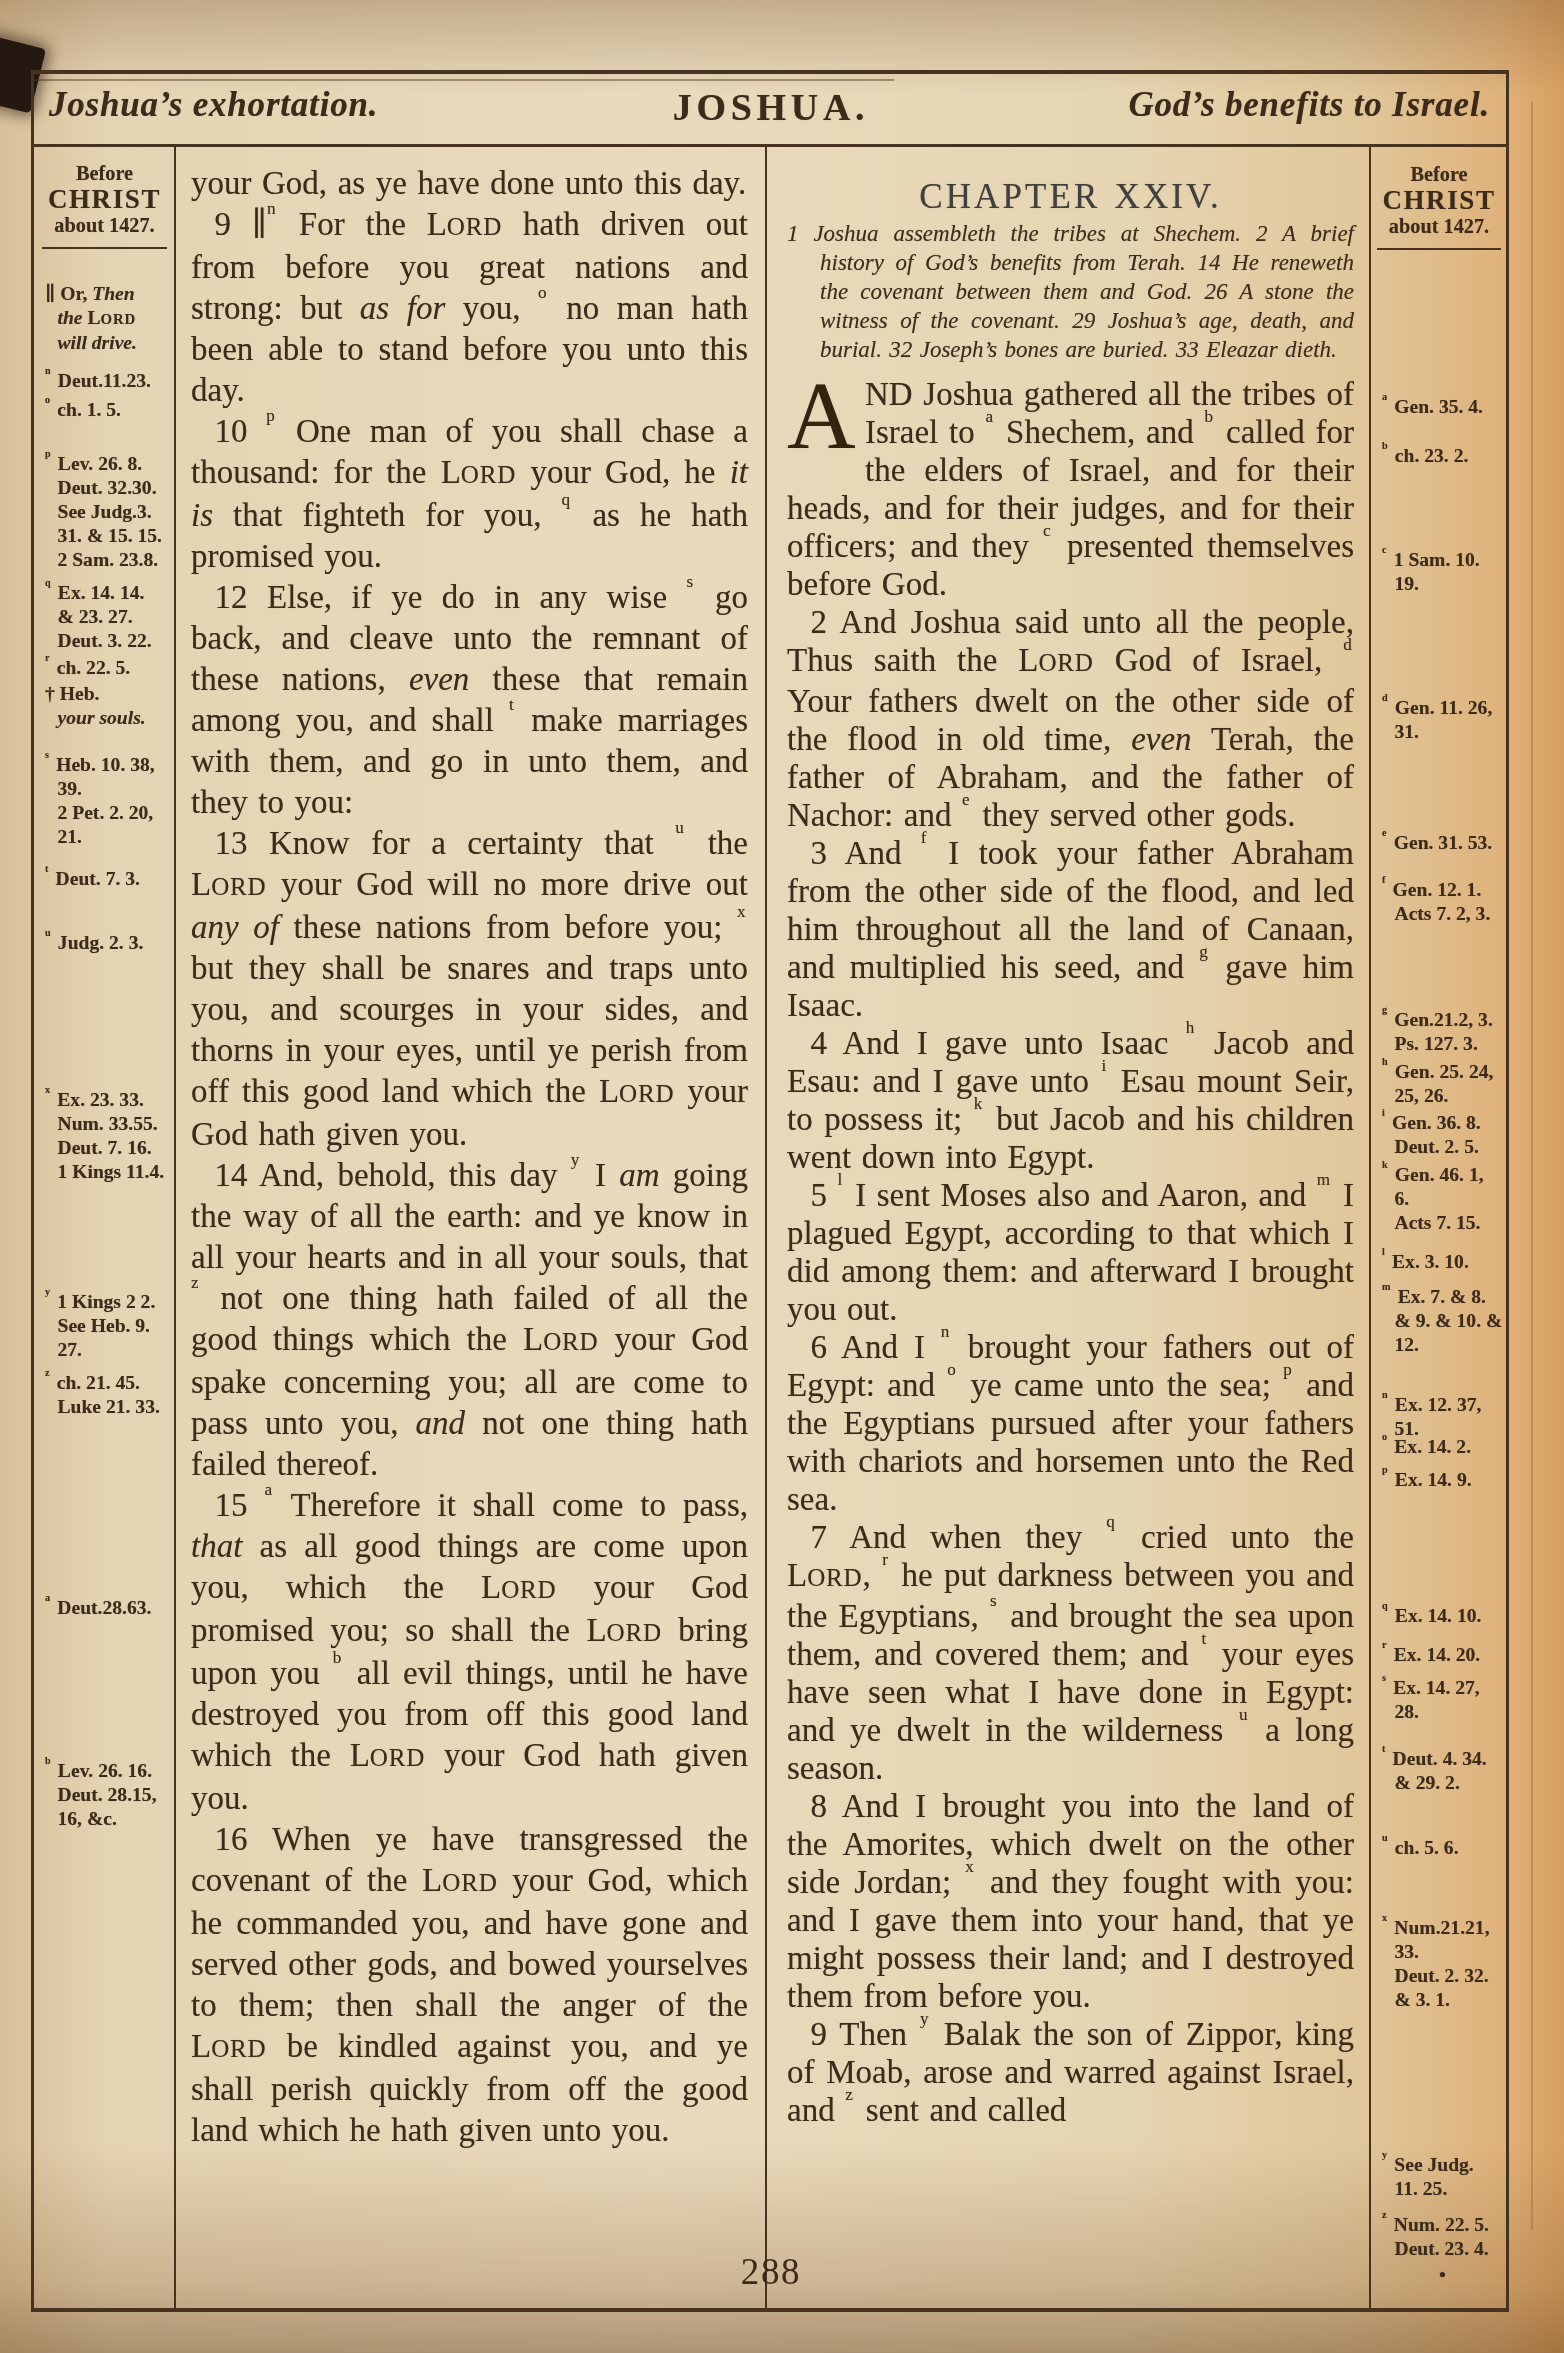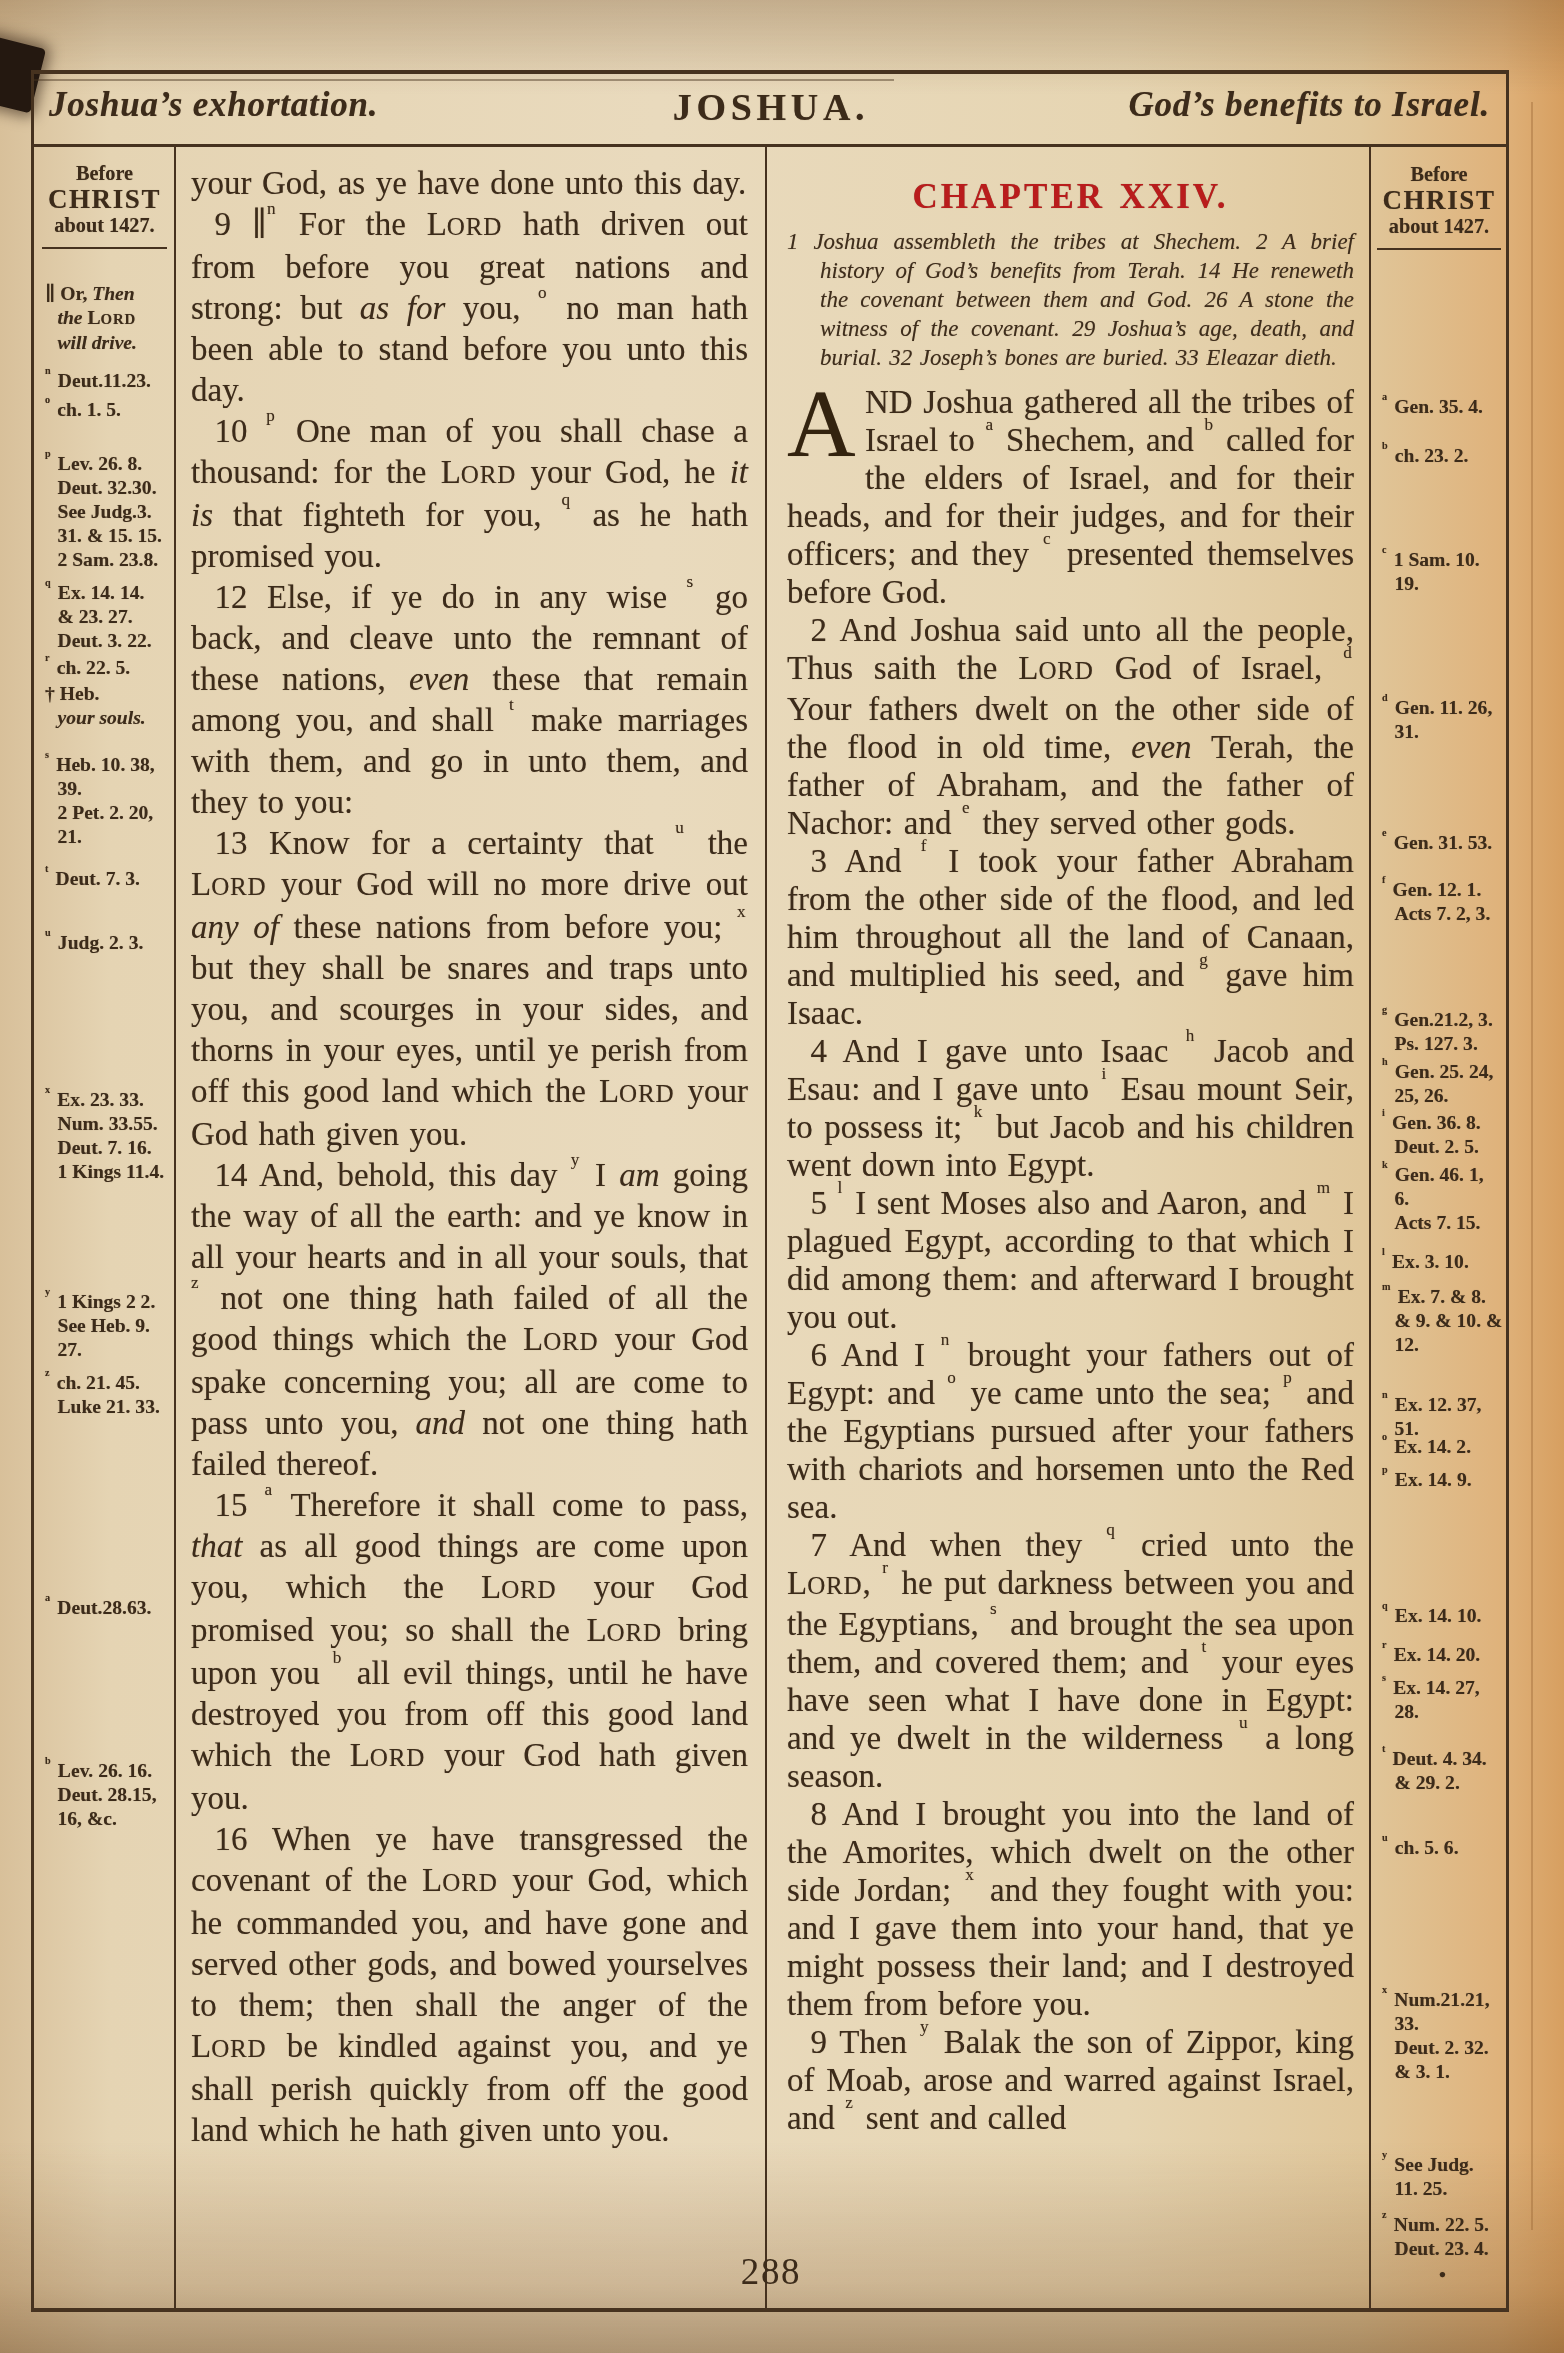--- a/index.html
+++ b/index.html
@@ -20,21 +20,21 @@
   .hdr.it{font-style:italic;font-size:35px;}
   .hdr.caps{font-size:38px;letter-spacing:4.7px;}
   .bc{position:absolute;text-align:center;font-size:20.3px;line-height:26px;font-weight:bold;border-bottom:2.3px solid #46321f;padding-bottom:9.4px;text-shadow:0 0 0.8px rgba(60,40,20,.4);}
   .bc .l2{font-size:27px;letter-spacing:1.6px;}
   .col{position:absolute;}
   .textcol{font-size:33px;line-height:41px;text-align:justify;word-spacing:2.3px;}
   .textcol p{margin:0;text-indent:23.5px;}
   .textcol p.noindent{text-indent:0;}
   .center-text{line-height:38px;}
   .center-text p{line-height:38px;}
-  h2.chap{font-size:35px;letter-spacing:3.1px;text-align:center;font-weight:bold;margin:11px 0 11px 0;text-indent:0;color:#b91c1c;text-shadow:0 0 0.8px rgba(60,40,20,.5);}
+  h2.chap{font-size:35px;letter-spacing:3.1px;text-align:center;font-weight:normal;margin:11px 0 3px 0;text-indent:0;color:#404040;text-shadow:0 0 0.8px rgba(60,40,20,.5);}
   .summary{font-size:23px;line-height:29px;font-style:italic;text-align:justify;word-spacing:1.6px;padding-left:33px;text-indent:-33px;margin-bottom:11px;color:#3e2d1c;}
   .mnote{position:absolute;left:0;width:100%;font-size:19.6px;line-height:24px;font-weight:bold;padding-left:12.5px;text-indent:-12.5px;box-sizing:border-box;text-shadow:0 0 0.8px rgba(60,40,20,.35);}
   sup{font-size:.52em;line-height:0;position:relative;top:-0.55em;margin-right:2.3px;font-style:normal;}
   .lord span{font-size:.76em;letter-spacing:0.8px;}
   .dropcap{float:left;font-size:95px;line-height:72px;padding:4.7px 9.4px 0 0;font-weight:normal;color:#33230f;}
   .pagenum{position:absolute;font-size:37px;font-weight:normal;letter-spacing:1.6px;}
   .textcol, .mnote{text-shadow:0 0 0.8px rgba(60,40,20,.40);}
 </style>
 </head>
 <body>
@@ -100,21 +100,21 @@
       <div class="mnote" style="top: 1250px;"><sup>l</sup> Ex. 3. 10.</div>
       <div class="mnote" style="top: 1285px;"><sup>m</sup> Ex. 7. &amp; 8.<br>&amp; 9. &amp; 10. &amp;<br>12.</div>
       <div class="mnote" style="top: 1393px;"><sup>n</sup> Ex. 12. 37,<br>51.</div>
       <div class="mnote" style="top: 1435px;"><sup>o</sup> Ex. 14. 2.</div>
       <div class="mnote" style="top: 1468px;"><sup>p</sup> Ex. 14. 9.</div>
       <div class="mnote" style="top: 1604px;"><sup>q</sup> Ex. 14. 10.</div>
       <div class="mnote" style="top: 1643px;"><sup>r</sup> Ex. 14. 20.</div>
       <div class="mnote" style="top: 1676px;"><sup>s</sup> Ex. 14. 27,<br>28.</div>
       <div class="mnote" style="top: 1747px;"><sup>t</sup> Deut. 4. 34.<br>&amp; 29. 2.</div>
       <div class="mnote" style="top: 1836px;"><sup>u</sup> ch. 5. 6.</div>
-      <div class="mnote" style="top: 1988px;"><sup>x</sup> Num.21.21,<br>33.<br>Deut. 2. 32.<br>&amp; 3. 1.</div>
+      <div class="mnote" style="top: 1916px;"><sup>x</sup> Num.21.21,<br>33.<br>Deut. 2. 32.<br>&amp; 3. 1.</div>
       <div class="mnote" style="top: 2153px;"><sup>y</sup> See Judg.<br>11. 25.</div>
       <div class="mnote" style="top: 2213px;"><sup>z</sup> Num. 22. 5.<br>Deut. 23. 4.</div>
       <div class="mnote" style="top: 2263px; text-align: center;">•</div>
     </div>
 
   <div class="col textcol" id="leftText" style="left:191px;top:163px;width:557px;">
       <p class="noindent">your God, as ye have done unto this day.</p>
       <p>9 ∥<sup>n</sup> For the <span class="lord">L<span>ORD</span></span> hath driven out from before you great nations and strong: but <i>as for</i> you, <sup>o</sup> no man hath been able to stand before you unto this day.</p>
       <p>10 <sup>p</sup> One man of you shall chase a thousand: for the <span class="lord">L<span>ORD</span></span> your God, he <i>it is</i> that fighteth for you, <sup>q</sup> as he hath promised you.</p>
       <p>12 Else, if ye do in any wise <sup>s</sup> go back, and cleave unto the remnant of these nations, <i>even</i> these that remain among you, and shall <sup>t</sup> make marriages with them, and go in unto them, and they to you:</p>

